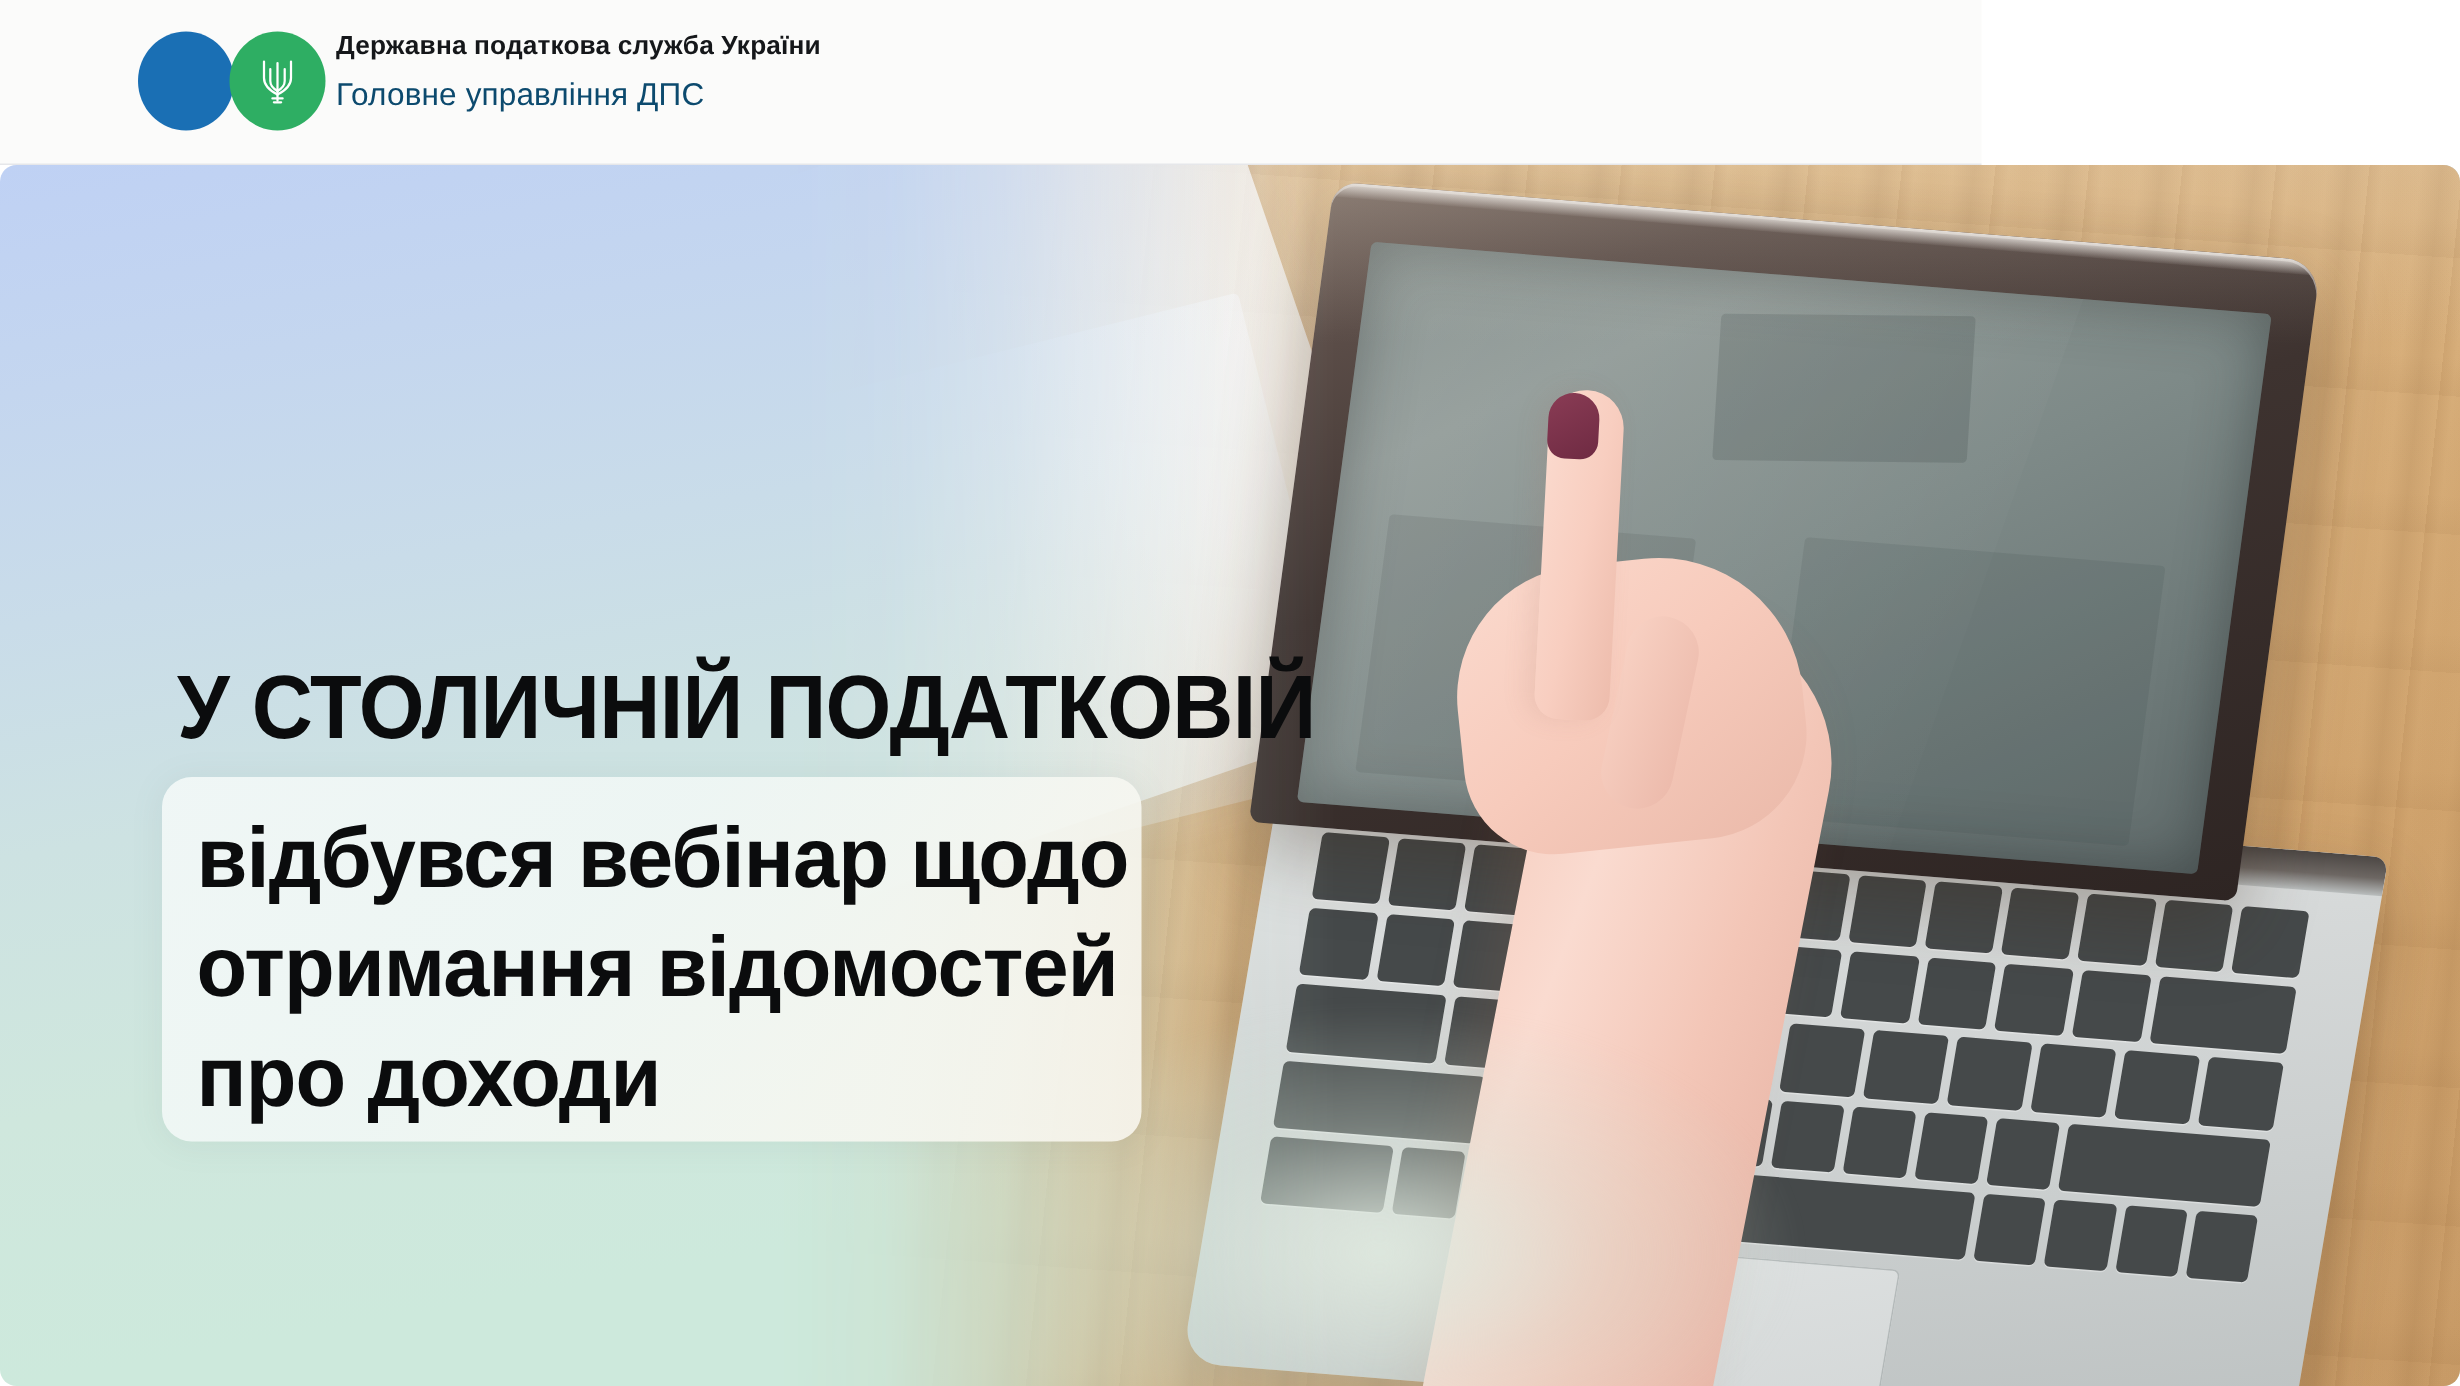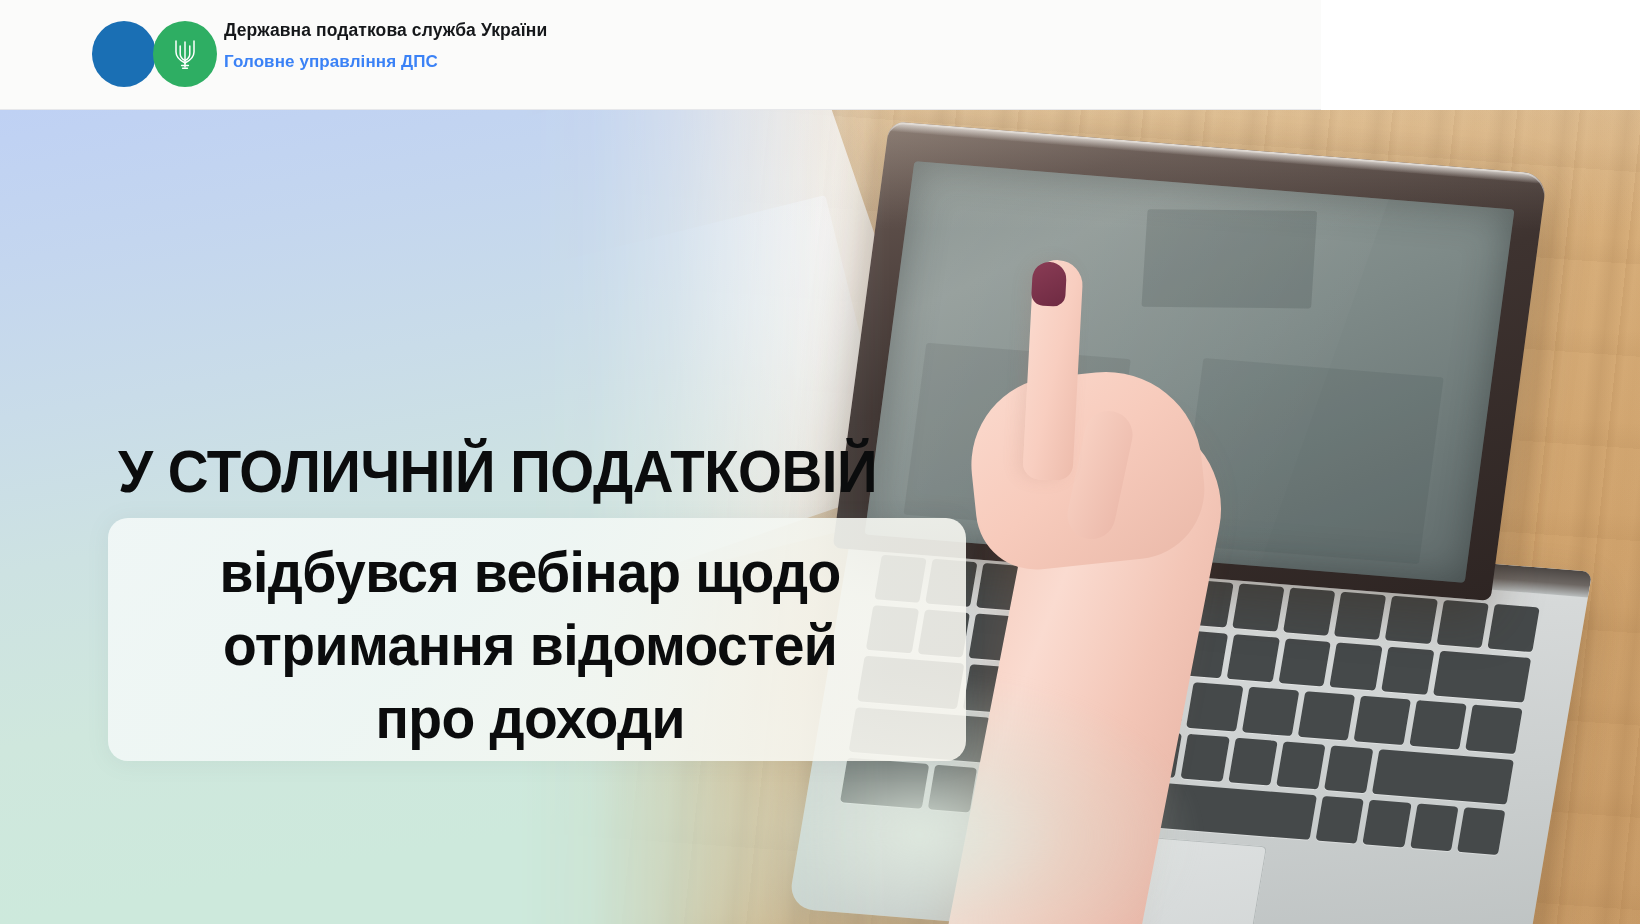--- a/index.html
+++ b/index.html
@@ -76,23 +76,23 @@
   .org-title {
     font-size: 17.5px;
     font-weight: bold;
     color: #15171a;
     line-height: 1.25;
     letter-spacing: 0.1px;
     white-space: nowrap;
   }
   .org-sub {
     margin-top: 8px;
-    font-size: 17px;
-    font-weight: bold;
-    color: #3b82f6;
+    font-size: 21px;
+    font-weight: normal;
+    color: #0c4a6e;
     line-height: 1.38;
     letter-spacing: 0.1px;
     white-space: nowrap;
   }
 
   
   .hero {
     position: absolute;
     left: 0;
     top: 110px;
@@ -100,20 +100,21 @@
     height: 814px;
     overflow: hidden;
     background: linear-gradient(170deg,
         #bfd1f4 0%,
         #c4d6ef 14%,
         #c9dce9 28%,
         #cde2e2 42%,
         #cfe7dd 58%,
         #cde9dc 74%,
         #cde9dc 100%);
+    border-radius: 11px;
   }
 
   
   .photo {
     position: absolute;
     left: 520px;
     top: 0;
     width: 1120px;
     height: 814px;
     overflow: hidden;
@@ -385,31 +386,30 @@
     color: #0b0c0d;
     transform: scaleX(0.94);
     transform-origin: left center;
     white-space: nowrap;
   }
 
   .card {
     position: absolute;
     left: 108px;
     top: 408px;
-    width: 858px;
+    width: 653px;
     height: 243px;
     z-index: 15;
     border-radius: 20px;
     background: linear-gradient(135deg,
         rgba(242,248,247,0.93) 0%,
         rgba(240,247,245,0.92) 40%,
         rgba(246,247,241,0.90) 72%,
         rgba(249,247,240,0.88) 100%);
     box-shadow: 0 2px 22px rgba(110,130,125,0.10);
-    text-align: center;
   }
   .card-text {
     position: absolute;
     left: 23px;
     top: 18px;
     right: 12px;
     font-family: "Liberation Sans", sans-serif;
     font-weight: bold;
     font-size: 57px;
     line-height: 73px;

